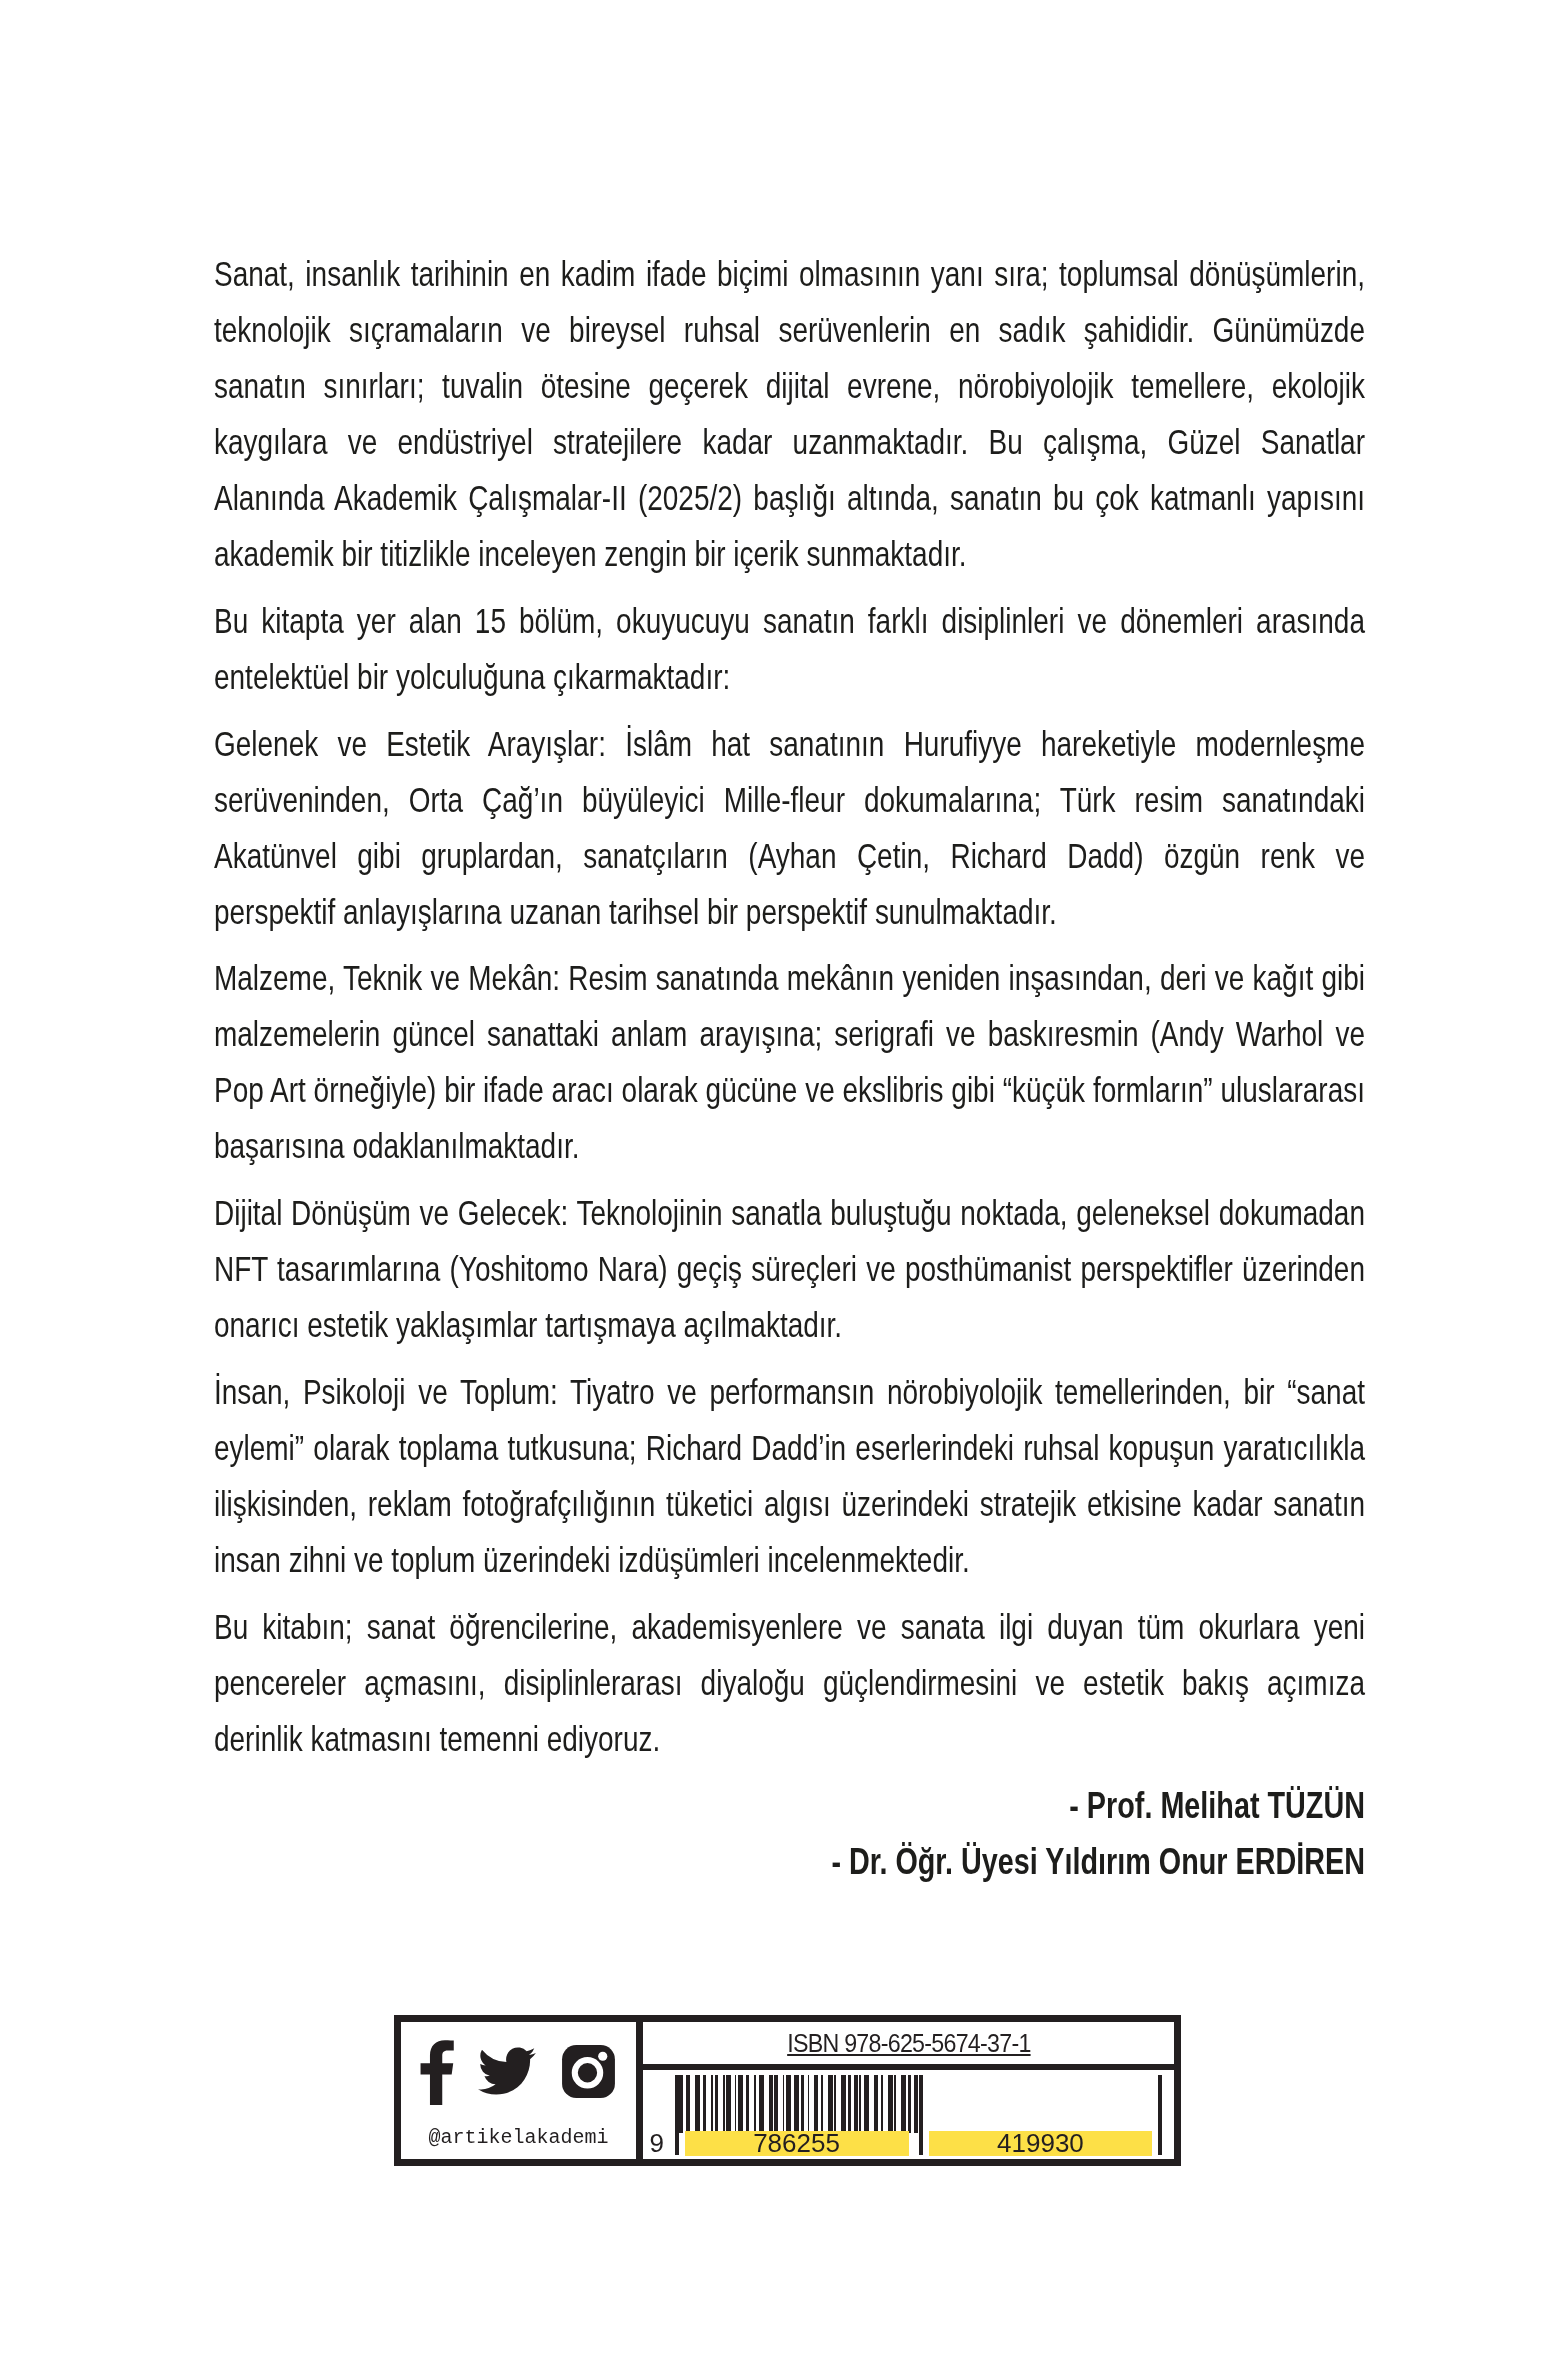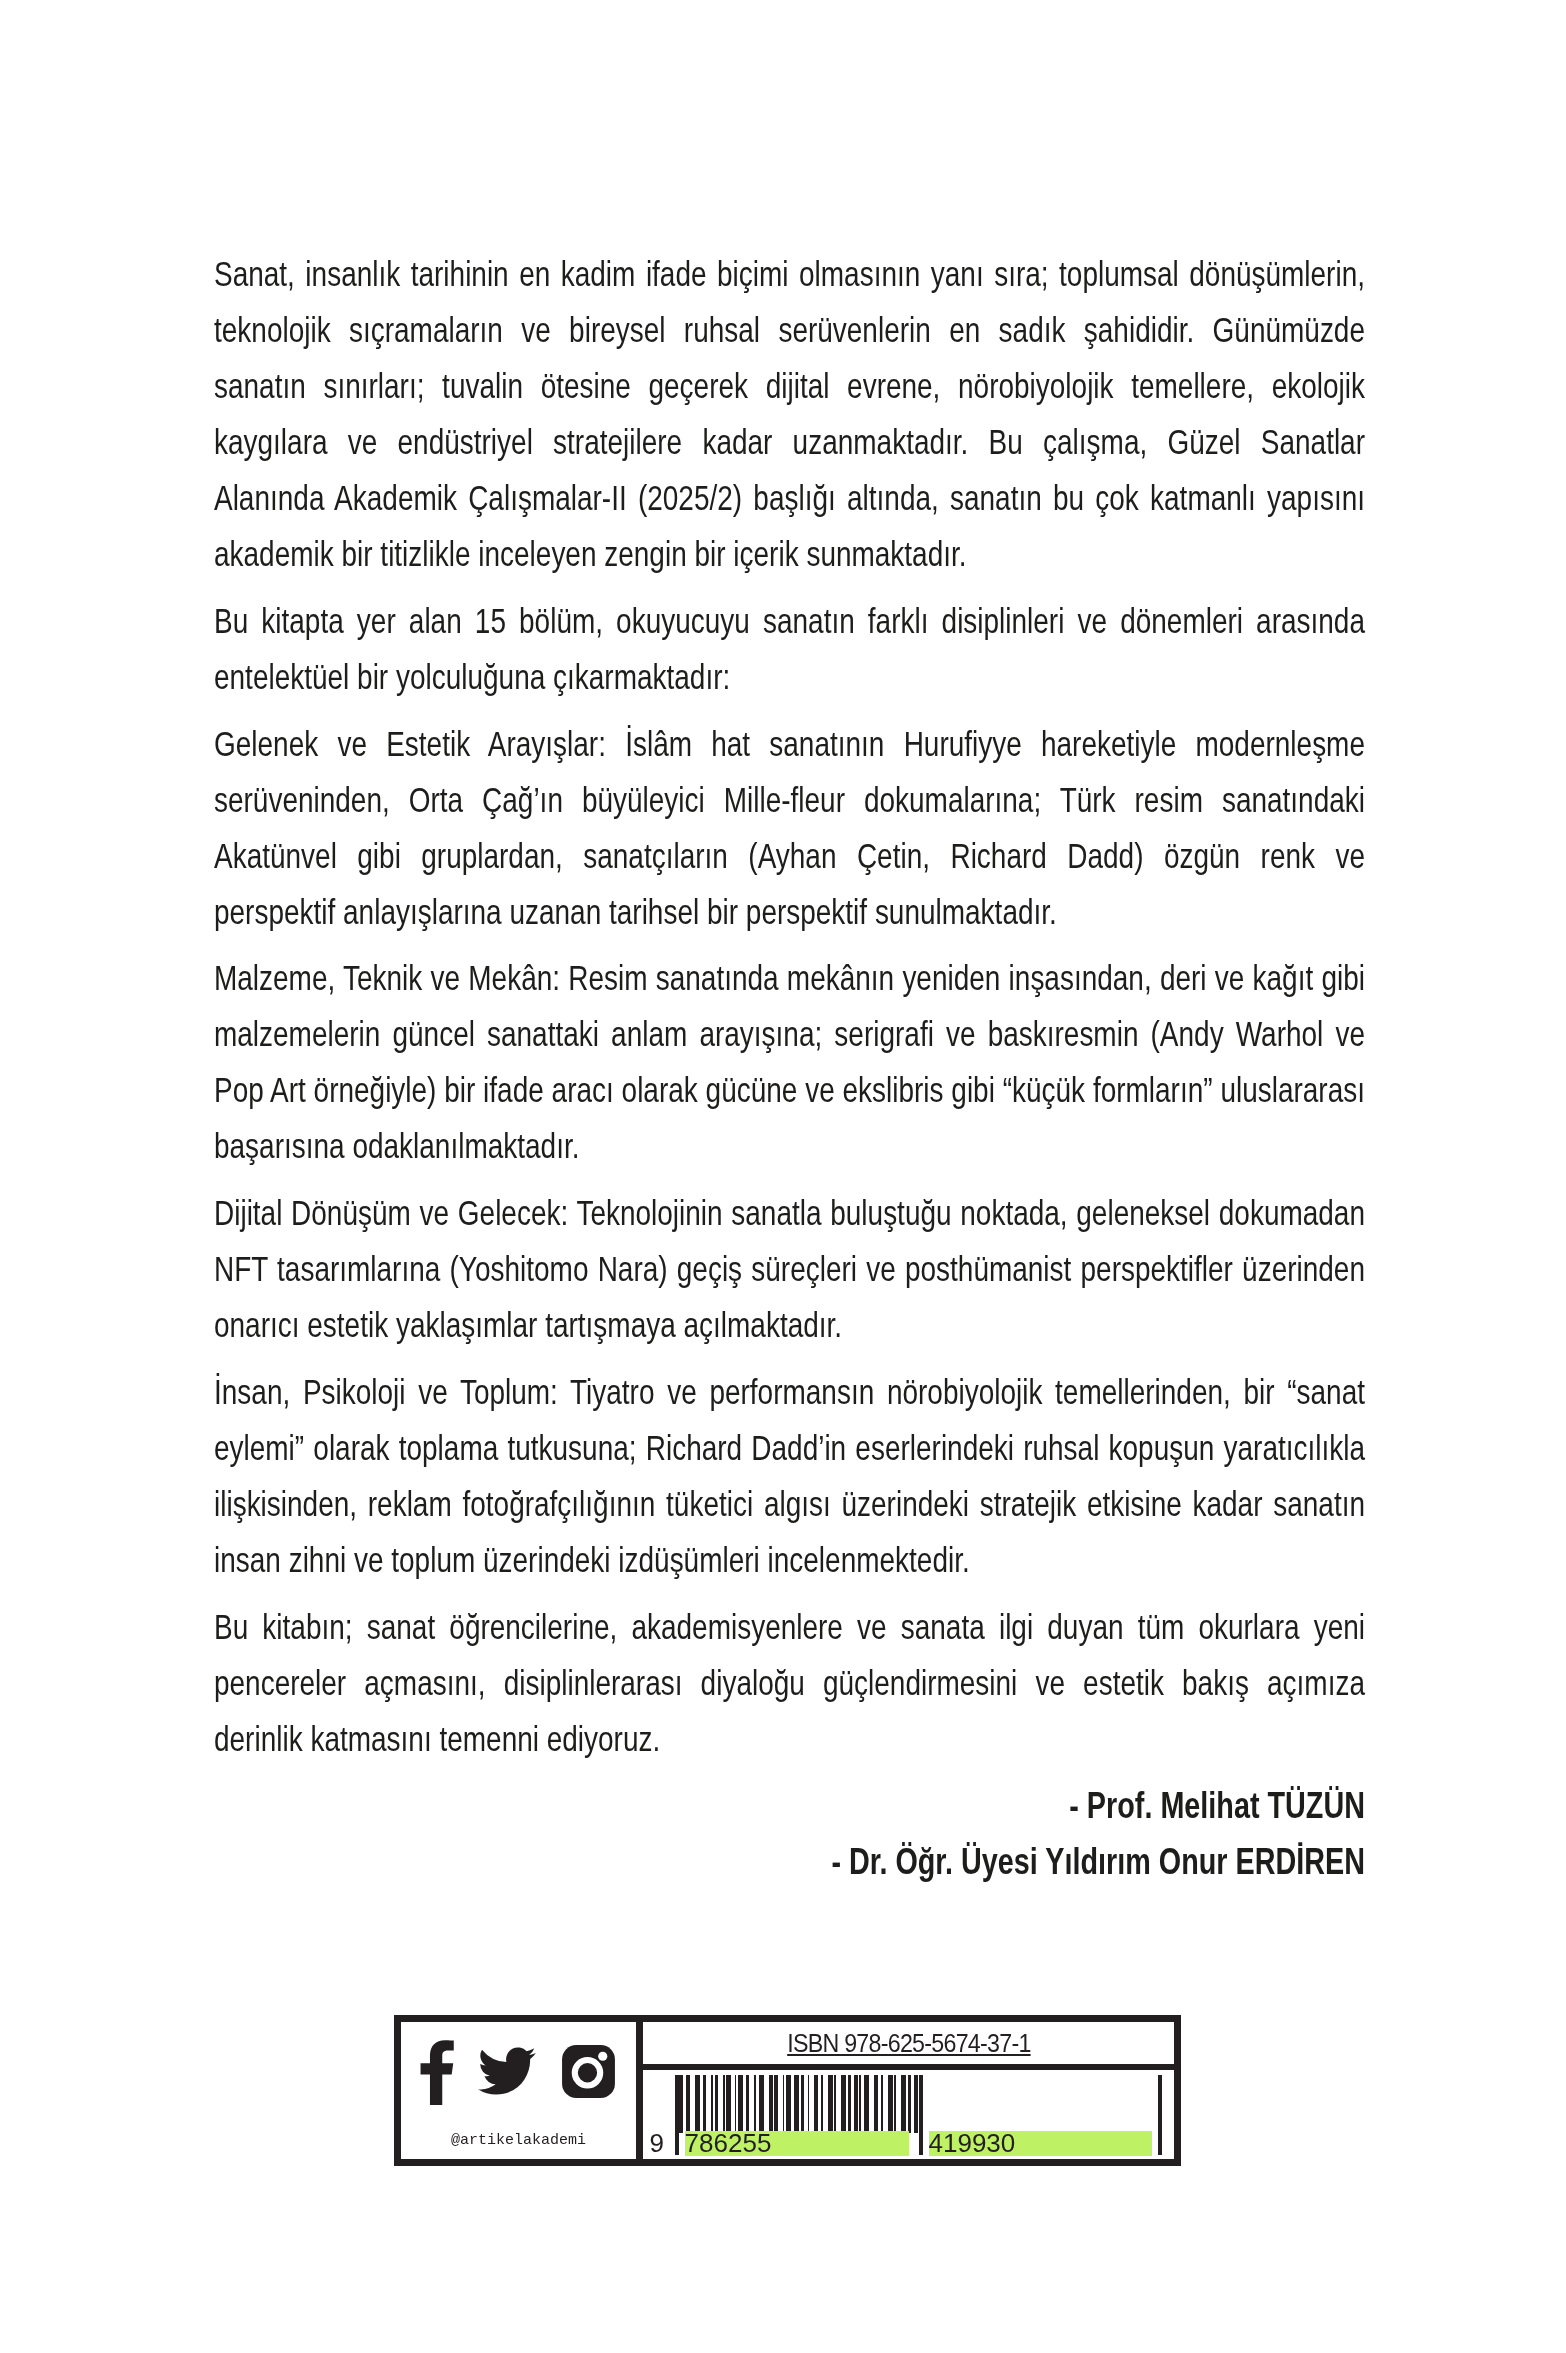--- a/index.html
+++ b/index.html
@@ -38,35 +38,35 @@
   .logo-e .drop{position:absolute;left:8.3px;top:5.8px;width:26.6px;height:26.6px;background:#e2713f;border-radius:50% 50% 50% 6%;transform:rotate(6deg);}
   .logo-e .tail{position:absolute;left:14px;bottom:-10.8px;width:12.5px;height:13.3px;background:#231f20;clip-path:polygon(10% 0,100% 0,35% 100%);}
   .site{
     height:42px;border-top:6.6px solid #231f20;display:flex;align-items:center;justify-content:center;
     font-family:"Liberation Mono",monospace;font-size:21.6px;
   }
 
   .pub-mid{flex:0 0 242px;box-sizing:border-box;border-right:7.5px solid #231f20;
     display:flex;flex-direction:column;align-items:center;justify-content:space-between;padding:15px 0 10px;}
   .icons{display:flex;align-items:center;gap:16.6px;}
-  .handle{font-family:"Liberation Mono",monospace;font-size:15px;}
+  .handle{font-family:"Liberation Mono",monospace;font-size:20px;}
 
   .pub-right{flex:1;display:flex;flex-direction:column;box-sizing:border-box;text-decoration:underline;}
   .isbn{height:42px;border-bottom:6.6px solid #231f20;display:flex;align-items:center;justify-content:center;}
   .isbn span{font-size:25px;letter-spacing:-0.8px;transform:scaleX(0.93);transform-origin:center;white-space:nowrap;}
   .barcode{flex:1;position:relative;margin:5px 8.3px 3.3px 6.6px;}
   .bars{position:absolute;left:25px;right:3.3px;top:0;height:58px;display:flex;overflow:hidden;}
   .bars i{display:block;height:100%;background:#231f20;flex:0 0 auto;}
   .guard{position:absolute;top:0;width:4.2px;height:80px;background:#231f20;}
   .g1{left:25px;}
   .g2{left:calc(50% + 11.6px);}
   .g3{right:3.3px;}
   .digits{position:absolute;left:0;right:3.3px;bottom:0;height:25px;display:flex;align-items:flex-end;font-size:26px;line-height:25px;}
   .digits .d0{width:25px;}
-  .digits .d1,.digits .d2{flex:1;text-align:left;background:#bef264;margin:0 10px;z-index:2;}
+  .digits .d1,.digits .d2{flex:1;text-align:center;background:#fde047;margin:0 10px;z-index:2;}
 </style>
 </head>
 <body>
 
 <div class="page">
 
   <div class="text-col">
     <p class="body-par">Sanat, insanlık tarihinin en kadim ifade biçimi olmasının yanı sıra; toplumsal dönüşümlerin, teknolojik sıçramaların ve bireysel ruhsal serüvenlerin en sadık şahididir. Günümüzde sanatın sınırları; tuvalin ötesine geçerek dijital evrene, nörobiyolojik temellere, ekolojik kaygılara ve endüstriyel stratejilere kadar uzanmaktadır. Bu çalışma, Güzel Sanatlar Alanında Akademik Çalışmalar-II (2025/2) başlığı altında, sanatın bu çok katmanlı yapısını akademik bir titizlikle inceleyen zengin bir içerik sunmaktadır.</p>
     <p class="body-par">Bu kitapta yer alan 15 bölüm, okuyucuyu sanatın farklı disiplinleri ve dönemleri arasında entelektüel bir yolculuğuna çıkarmaktadır:</p>
     <p class="body-par">Gelenek ve Estetik Arayışlar: İslâm hat sanatının Hurufiyye hareketiyle modernleşme serüveninden, Orta Çağ’ın büyüleyici Mille-fleur dokumalarına; Türk resim sanatındaki Akatünvel gibi gruplardan, sanatçıların (Ayhan Çetin, Richard Dadd) özgün renk ve perspektif anlayışlarına uzanan tarihsel bir perspektif sunulmaktadır.</p>

